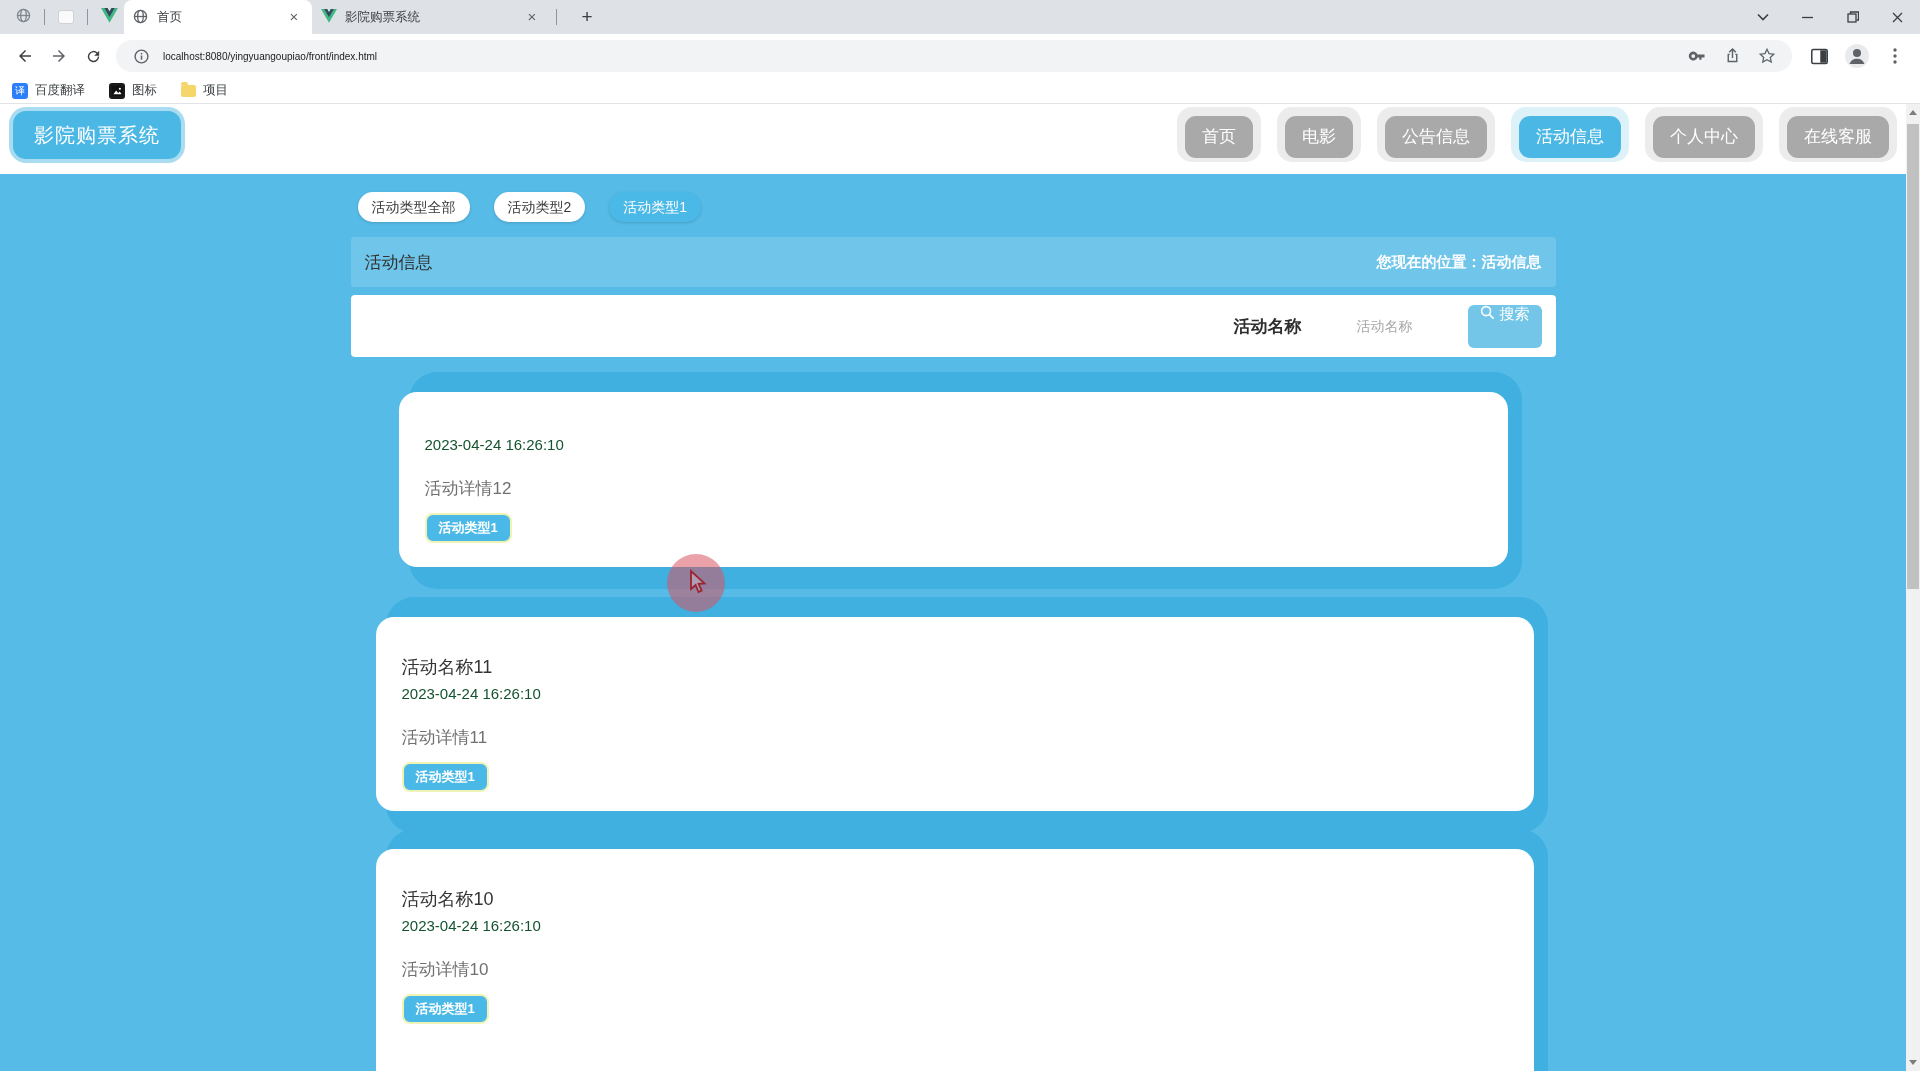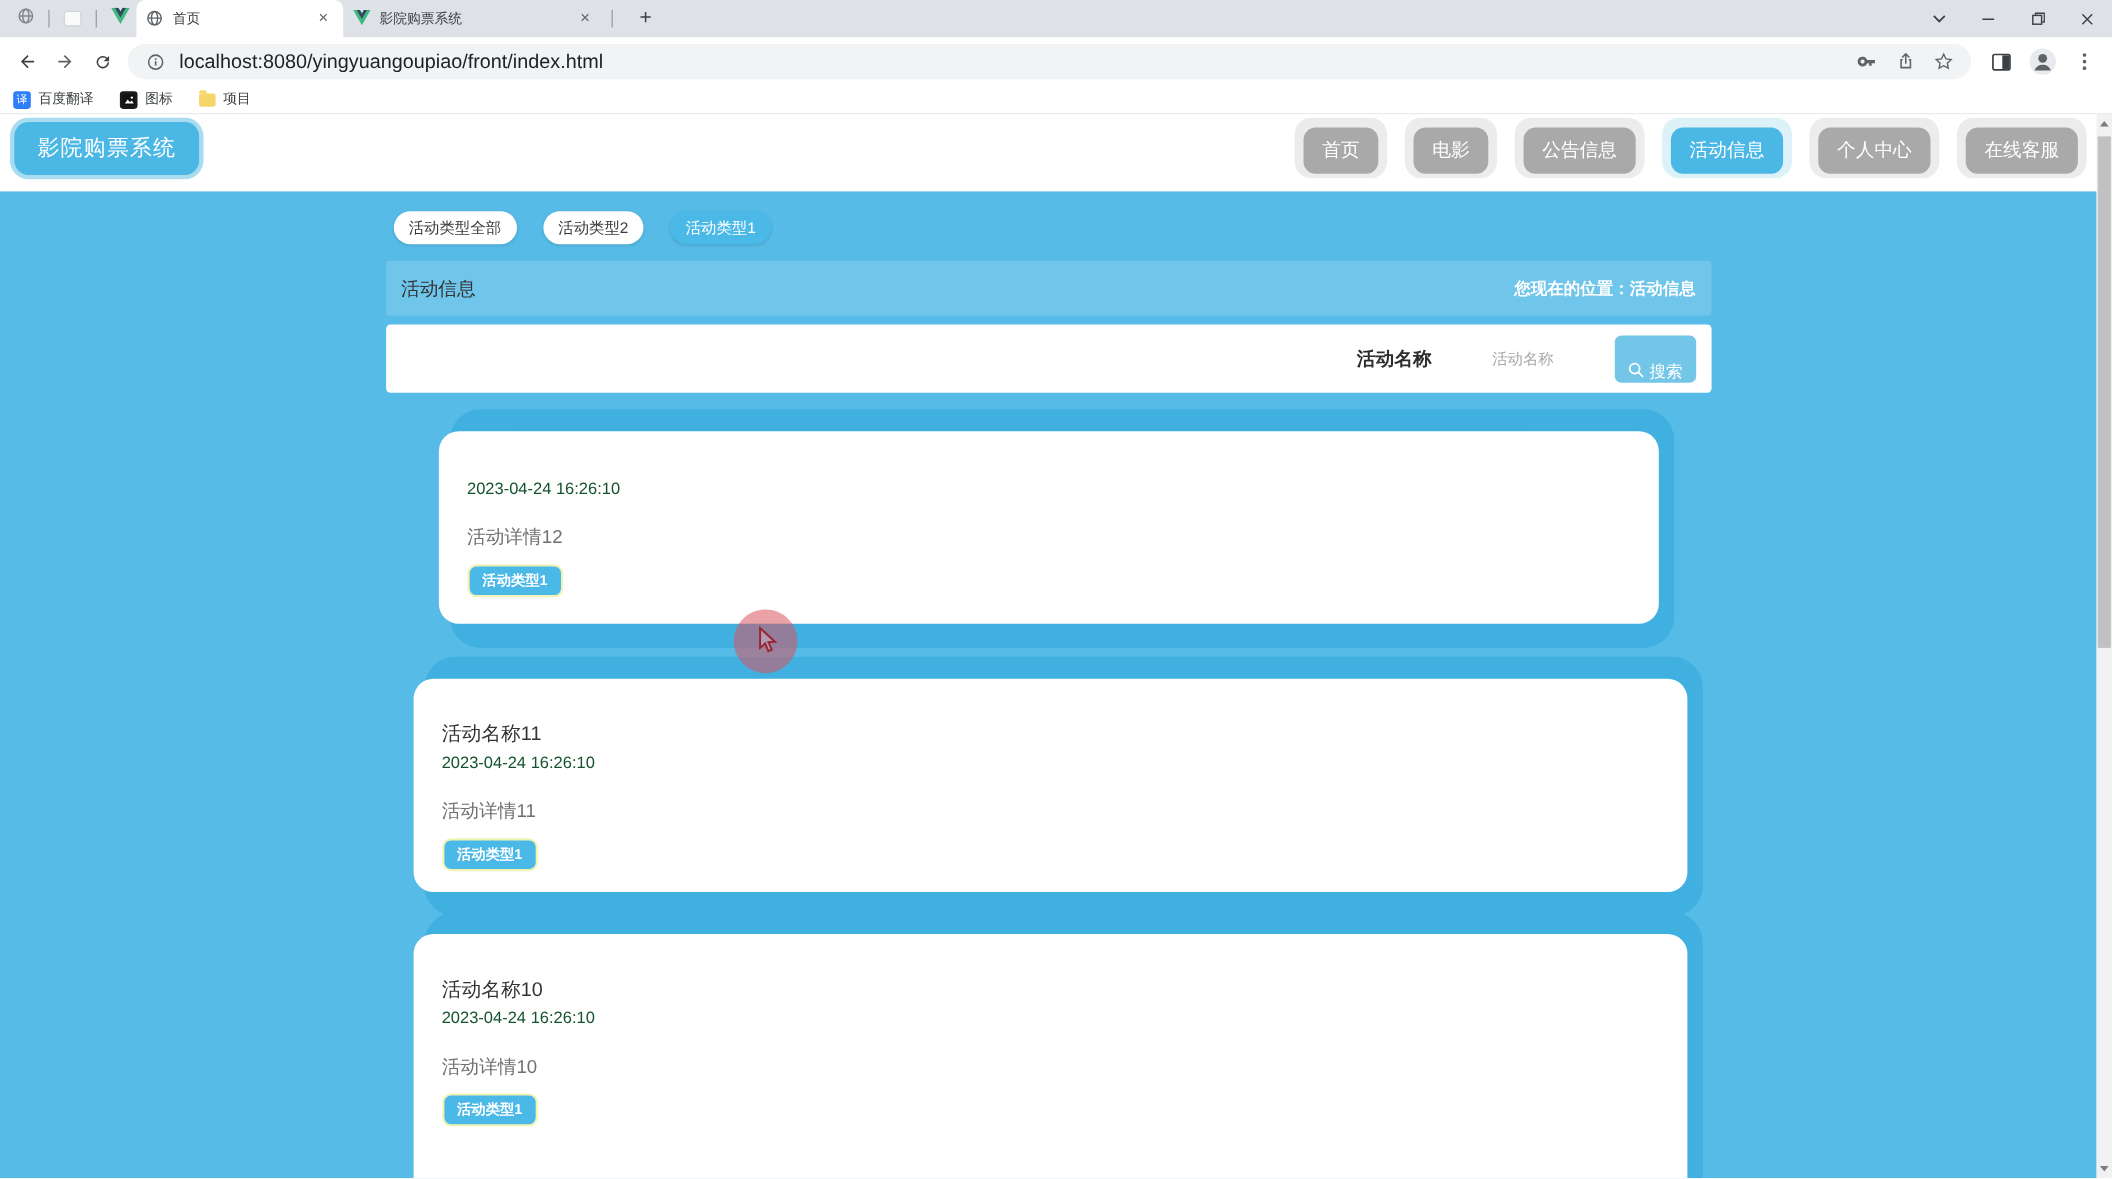--- a/index.html
+++ b/index.html
@@ -16,21 +16,21 @@
   .favicon { width:16px; height:16px; margin-right:8px; flex:0 0 16px; }
   .tab-title { flex:1; font-size:12.5px; color:#3c4043; white-space:nowrap; overflow:hidden; }
   .tab-close { font-size:15px; color:#5f6368; width:18px; height:18px; line-height:17px; text-align:center; border-radius:50%; }
   .newtab-btn { width:28px; height:28px; margin-left:10px; display:flex; align-items:center; justify-content:center; font-size:19px; color:#3c4043; border-radius:50%; }
   .win-controls { margin-left:auto; display:flex; align-self:stretch; }
   .wc { width:45px; display:flex; align-items:center; justify-content:center; color:#3c4043; }
 
   .toolbar { height:44px; background:#fff; display:flex; align-items:center; padding:0 8px; }
   .nav-btn-ic { width:34px; height:34px; display:flex; align-items:center; justify-content:center; border-radius:50%; color:#5f6368; font-size:19px; }
   .urlbar { flex:1; height:32px; background:#f1f3f4; border-radius:16px; display:flex; align-items:center; padding:0 12px; margin:0 6px; gap:9px; }
-  .url-text { font-size:18px; color:#202124; flex:1; }
+  .url-text { font-size:10px; color:#202124; flex:1; }
   .omni-ic { width:26px; height:26px; display:flex; align-items:center; justify-content:center; color:#5f6368; }
   .tb-right { display:flex; align-items:center; gap:4px; margin-left:4px; }
 
   .bookmarks { height:26px; background:#fff; display:flex; align-items:center; padding:0 12px; gap:24px; border-bottom:1px solid #e1e3e6; }
   .bm { display:flex; align-items:center; gap:7px; font-size:12.5px; color:#3c4043; }
   .bm-ic { width:16px; height:16px; border-radius:3px; display:flex; align-items:center; justify-content:center; }
   .bm-ic.translate { background:#2d7ff9; color:#fff; font-size:10px; }
   .bm-ic.image { background:#1a1a1a; }
   .folder { width:15px; height:12px; background:#f5d66b; border-radius:2px; position:relative; }
   .folder::before { content:""; position:absolute; top:-3px; left:0; width:7px; height:3px; background:#f5d66b; border-radius:2px 2px 0 0; }
@@ -54,21 +54,21 @@
   .chip.active { background:#4bb9e7; color:#fff; }
 
   .title-band { margin-top:15px; height:50px; background:rgba(255,255,255,.15); border-radius:3px; display:flex; align-items:center; justify-content:space-between; padding:0 14px; }
   .band-title { font-size:17px; color:#333; }
   .breadcrumb { font-size:15px; color:#fff; font-weight:bold; }
 
   .search-band { margin-top:8px; height:62px; background:#ffffff; border-radius:4px; display:flex; align-items:center; justify-content:flex-end; gap:14px; padding-right:14px; }
   .search-label { font-size:17px; color:#2e2e2e; font-weight:bold; }
   .search-input { width:138px; height:40px; border:none; border-radius:6px; text-align:center; font-size:14px; color:#333; outline:none; }
   .search-input::placeholder { color:#a8a8a8; }
-  .search-btn { height:43px; width:74px; background:#74c6e8; border:none; border-radius:6px; color:#fff; font-size:15px; display:flex; align-items:flex-end; justify-content:center; gap:5px; cursor:pointer; }
+  .search-btn { height:43px; width:74px; background:#74c6e8; border:none; border-radius:6px; color:#fff; font-size:15px; display:flex; align-items:flex-start; justify-content:center; gap:5px; cursor:pointer; }
 
   .card-wrap { position:relative; }
   .card-wrap::before { content:""; position:absolute; top:-20px; bottom:-22px; left:10px; right:-14px; background:#3fb0e0; border-radius:28px; }
   .card { position:relative; background:#fff; border-radius:18px; height:100%; padding:38px 28px 0 26px; }
   .card-wrap.c1 { margin:35px 48px 0; height:175px; }
   .card-wrap.c2 { margin:50px 22px 0 25px; height:194px; }
   .card-wrap.c2 .card, .card-wrap.c3 .card { }
   .card-wrap.c3 { margin:38px 22px 0 25px; height:240px; }
   .card-title { font-size:18px; color:#333; }
   .card-date { font-size:15px; color:#14532d; margin-top:6px; }

